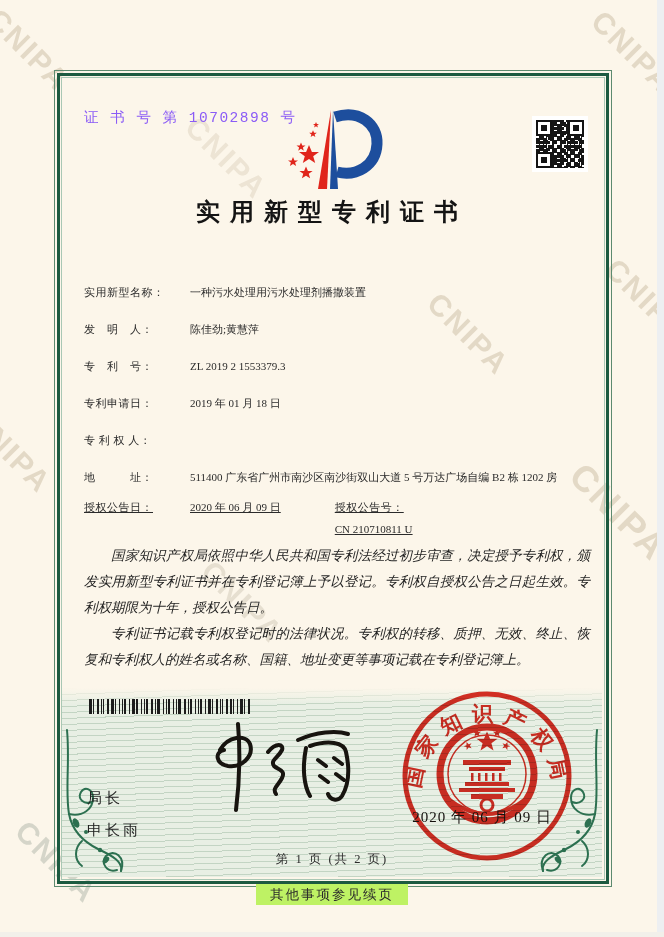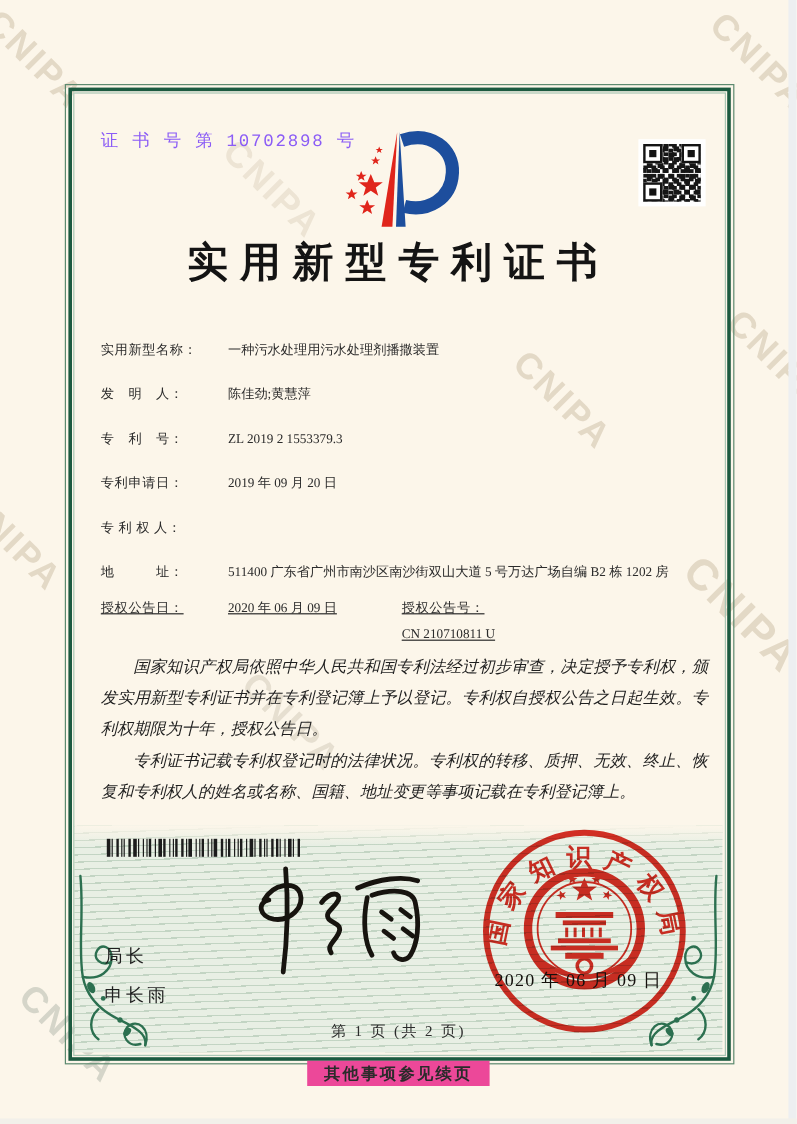--- a/index.html
+++ b/index.html
@@ -33,21 +33,21 @@
   .qr{position:absolute;left:532px;top:116px;width:56px;height:56px;background:#fff;padding:0;}
   .qr-grid{position:absolute;inset:4px;
       background:
         repeating-conic-gradient(#161616 0 25%,transparent 0 50%) 0 0/7px 7px,
         repeating-conic-gradient(#161616 0 25%,#fff 0 50%) 3px 2px/9px 9px;}
   .finder{position:absolute;width:12px;height:12px;border:2px solid #141414;background:#fff;}
   .finder::after{content:"";position:absolute;left:3px;top:3px;width:6px;height:6px;background:#141414;}
   .finder.tl{left:4px;top:4px;} .finder.tr{right:4px;top:4px;} .finder.bl{left:4px;bottom:4px;}
 
   .title{position:absolute;left:54px;top:196px;width:556px;text-align:center;
-      font-size:34px;font-weight:700;letter-spacing:10px;color:#141414;}
+      font-size:24px;font-weight:700;letter-spacing:10px;color:#141414;}
 
   .fields{position:absolute;left:84px;top:281px;width:515px;font-size:11px;color:#2b2b2b;}
   .frow{display:flex;line-height:22px;margin-bottom:15px;}
   .flabel{width:106px;flex:0 0 106px;letter-spacing:.5px;}
   .fvalue{flex:1;}
   .grant-row{display:flex;line-height:22px;text-decoration:underline;}
   .grant-row .pair2{margin-left:54px;display:flex;flex-direction:column;}
 
   .paras{position:absolute;left:84px;top:543px;width:506px;font-size:13.5px;line-height:26px;
       font-style:italic;color:#1f1f1f;}
@@ -65,21 +65,21 @@
   .seal-date{position:absolute;left:402px;top:808px;width:160px;font-size:15px;color:#14100d;
       letter-spacing:1px;text-align:center;}
 
   .flourish{position:absolute;}
   .flourish.bl{left:60px;top:728px;}
   .flourish.br{left:534px;top:728px;transform:scaleX(-1);}
 
   .page-num{position:absolute;left:54px;top:851px;width:556px;text-align:center;
       font-size:12.5px;color:#2b2b2b;letter-spacing:2px;}
   .cont-note{position:absolute;left:0;top:886px;width:664px;text-align:center;font-size:13.5px;color:#2b2b2b;letter-spacing:2px;}
-  .cont-note span{background:#ec4899;padding:3px 14px;font-weight:bold;}
+  .cont-note span{background:#bef264;padding:3px 14px;}
 </style>
 </head>
 <body>
 
 <div class="page">
 
   <span class="wm" style="left:28px;top:50px">CNIPA</span>
   <span class="wm" style="left:632px;top:52px">CNIPA</span>
   <span class="wm" style="left:226px;top:158px;color:rgba(193,176,148,.25)">CNIPA</span>
   <span class="wm" style="left:646px;top:300px">CNIPA</span>
@@ -164,21 +164,21 @@
     <div class="frow">
       <span class="flabel">发　明　人：</span>
       <span class="fvalue">陈佳劲;黄慧萍</span>
     </div>
     <div class="frow">
       <span class="flabel">专　利　号：</span>
       <span class="fvalue">ZL 2019 2 1553379.3</span>
     </div>
     <div class="frow">
       <span class="flabel">专利申请日：</span>
-      <span class="fvalue">2019 年 09 月 20 日</span>
+      <span class="fvalue">2019 年 01 月 18 日</span>
     </div>
     <div class="frow">
       <span class="flabel">专 利 权 人：</span>
     </div>
     <div class="frow" style="margin-bottom:8px">
       <span class="flabel">地　　　址：</span>
       <span class="fvalue">511400 广东省广州市南沙区南沙街双山大道 5 号万达广场自编 B2 栋 1202 房</span>
     </div>
     <div class="grant-row">
       <span class="flabel">授权公告日：</span>

